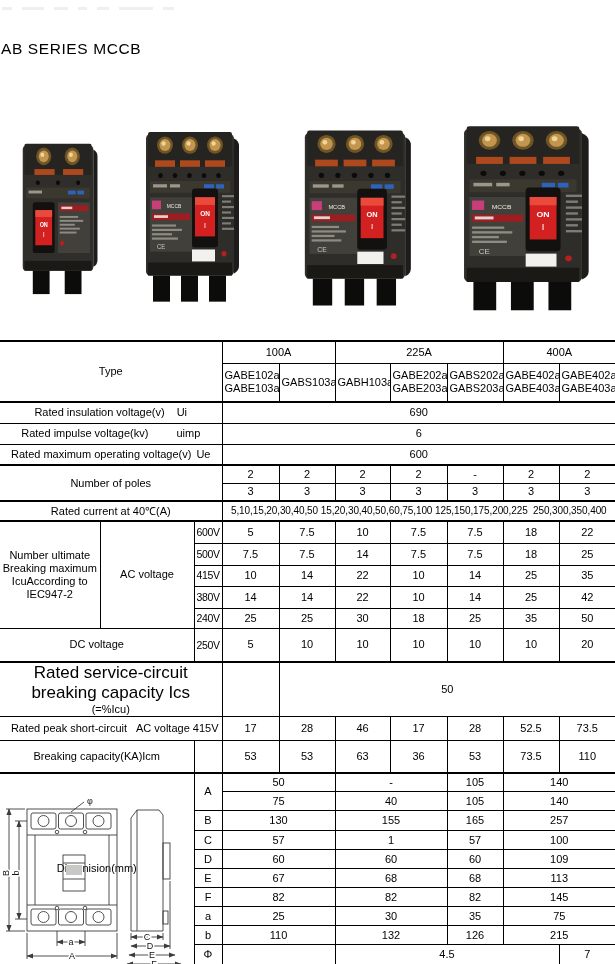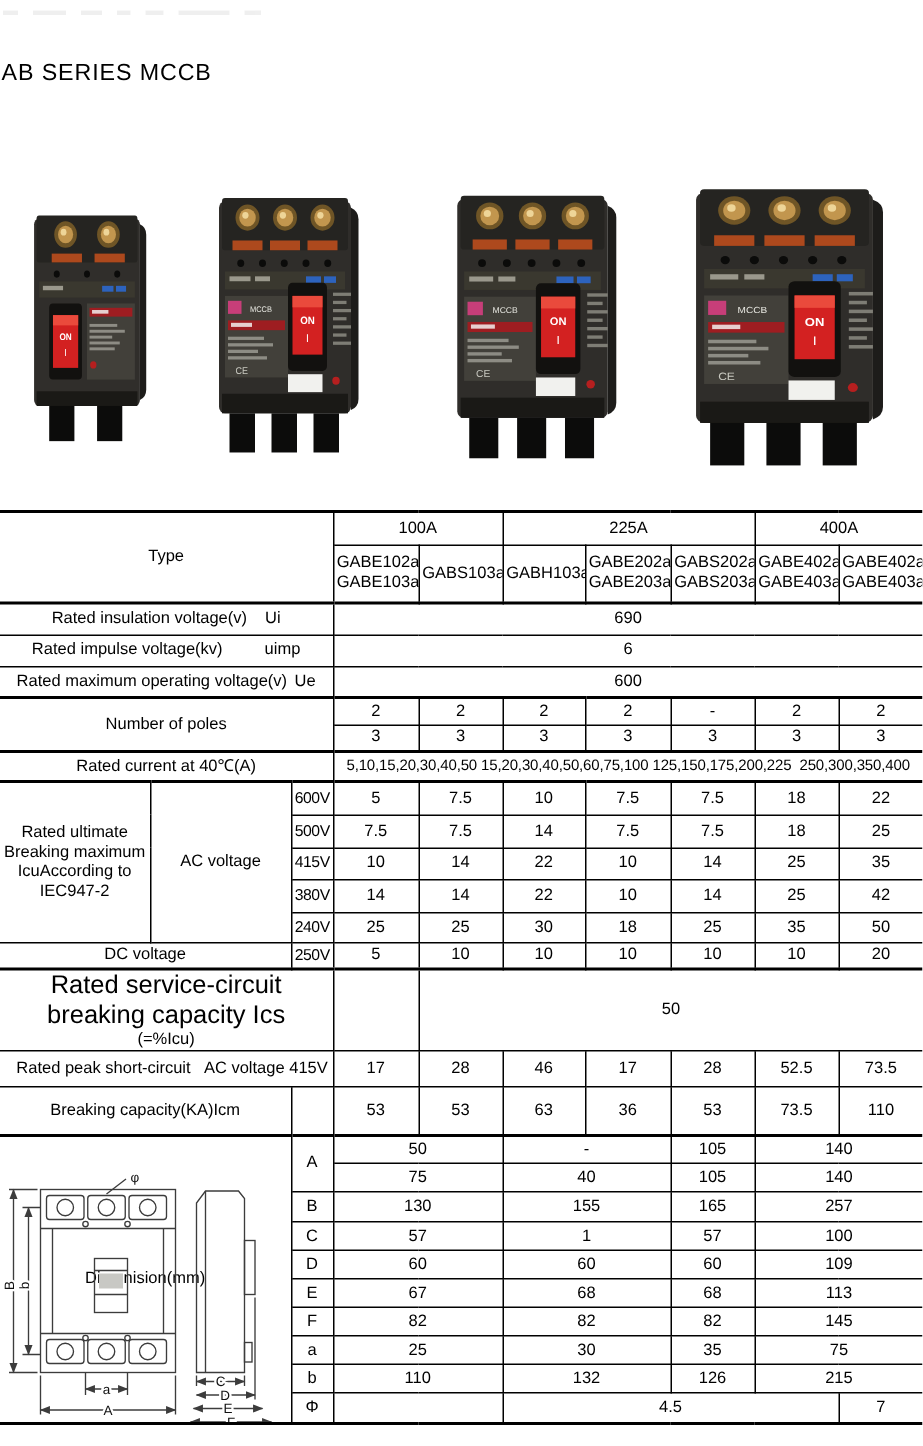--- a/index.html
+++ b/index.html
@@ -258,21 +258,21 @@
     <td class="er">3</td>
   </tr>
 
   <tr class="bt2" style="height:20px">
     <td class="el lab" colspan="3">Rated current at 40℃(A)</td>
     <td class="er cur" colspan="7">5,10,15,20,30,40,50 15,20,30,40,50,60,75,100 125,150,175,200,225  250,300,350,400</td>
   </tr>
 
   <tr class="bt2" style="height:22px">
     <td class="el bcl" rowspan="5">
-      <div>Rated ultimate</div>
+      <div>Number ultimate</div>
       <div>Breaking maximum</div>
       <div>IcuAccording to</div>
       <div>IEC947-2</div>
     </td>
     <td class="lab" rowspan="5">AC voltage</td>
     <td class="vcol">600V</td>
     <td>5</td>
     <td>7.5</td>
     <td>10</td>
     <td>7.5</td>
@@ -314,21 +314,21 @@
     <td class="vcol">240V</td>
     <td>25</td>
     <td>25</td>
     <td>30</td>
     <td>18</td>
     <td>25</td>
     <td>35</td>
     <td class="er">50</td>
   </tr>
 
-  <tr style="height:18px">
+  <tr style="height:34px">
     <td class="el lab" colspan="2">DC voltage</td>
     <td class="vcol">250V</td>
     <td>5</td>
     <td>10</td>
     <td>10</td>
     <td>10</td>
     <td>10</td>
     <td>10</td>
     <td class="er">20</td>
   </tr>

